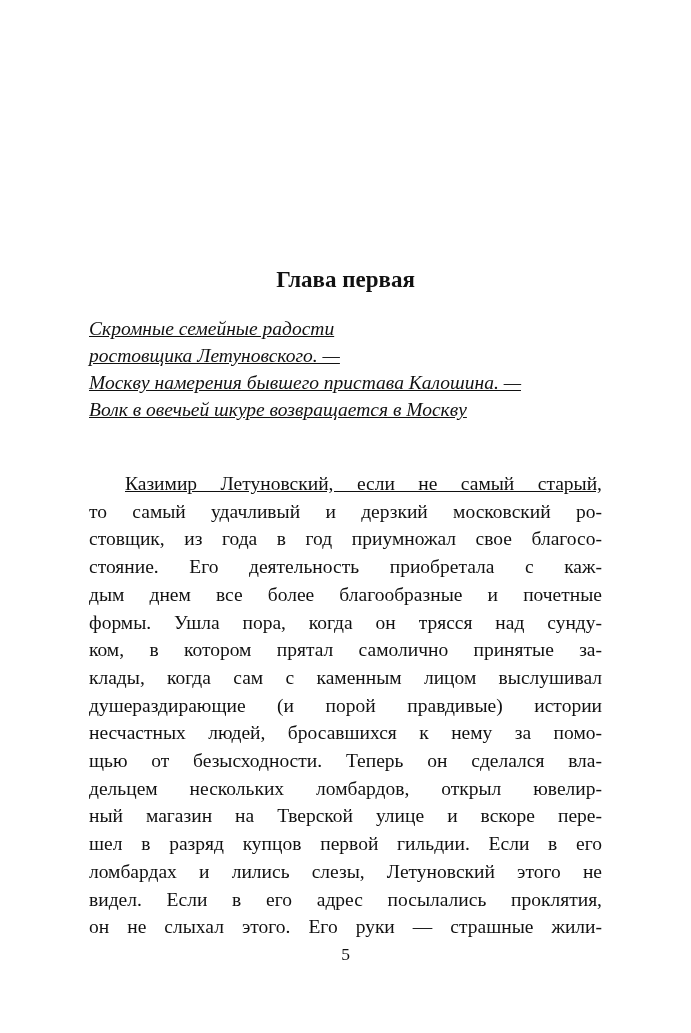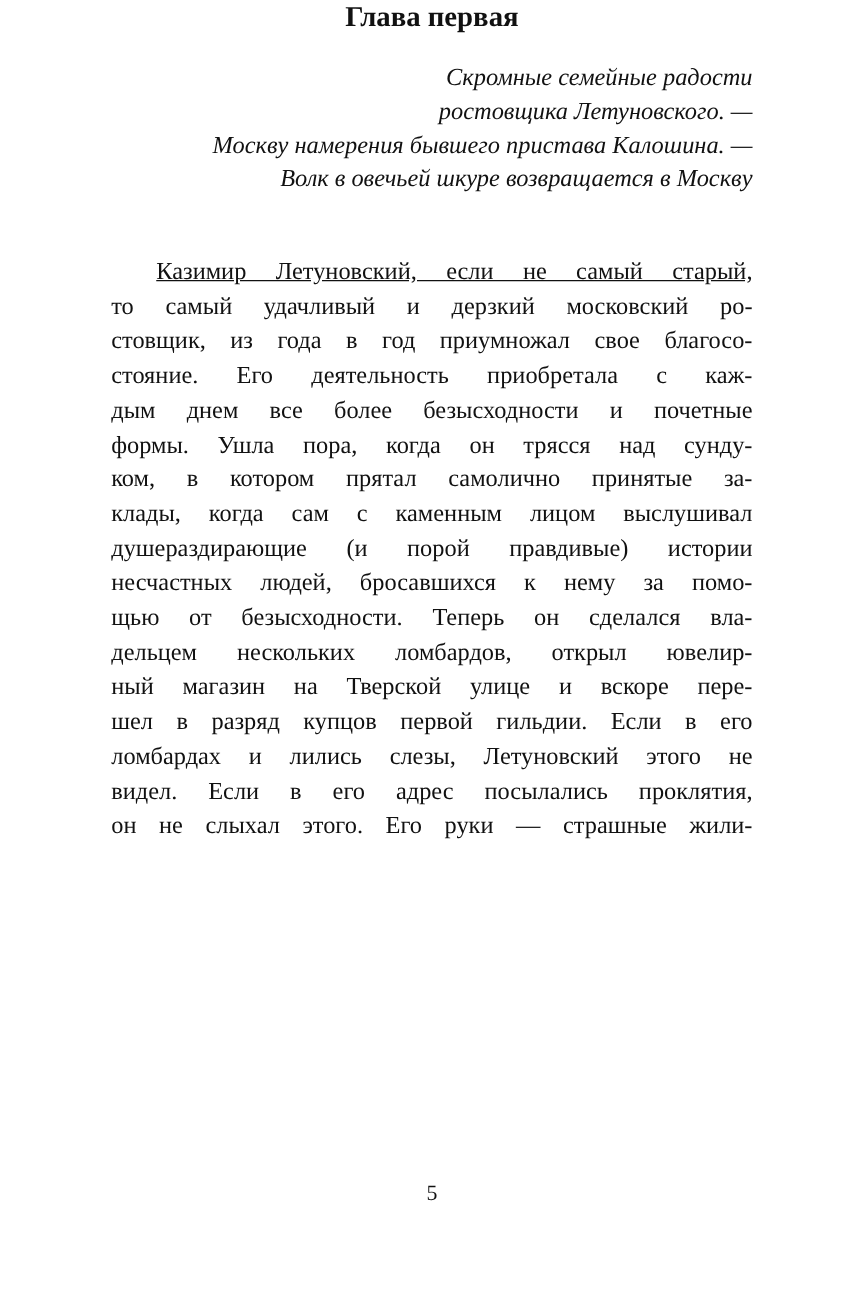--- a/index.html
+++ b/index.html
@@ -11,38 +11,40 @@
     width: 691px;
     height: 1033px;
     position: relative;
     font-family: "Liberation Serif", serif;
     color: #111111;
     overflow: hidden;
   }
   .page {
     width: 513px;
     margin: 0 auto;
+    padding-top: 266px;
     box-sizing: content-box;
   }
   .chapter-title {
     font-size: 23px;
     font-weight: bold;
     text-align: center;
     margin: 0 0 21px 0;
     line-height: 28px;
   }
   .epigraph {
     font-style: italic;
     font-size: 19.5px;
     line-height: 27px;
     text-align: center;
     margin: 0 0 47px 0;
   }
   .epigraph-line {
-    text-align: right;
+    text-align: left;
+    text-decoration: underline;
   }
   .body-text {
     font-size: 19.5px;
     line-height: 27.7px;
   }
   .body-line {
     text-align: justify;
     text-align-last: justify;
     -moz-text-align-last: justify;
   }
@@ -70,21 +72,21 @@
       <div class="epigraph-line">ростовщика Летуновского. —</div>
       <div class="epigraph-line">Москву намерения бывшего пристава Калошина. —</div>
       <div class="epigraph-line">Волк в овечьей шкуре  возвращается в Москву</div>
     </div>
 
   <div class="body-text">
       <div class="body-line">Казимир Летуновский, если не самый старый,</div>
       <div class="body-line">то самый удачливый и дерзкий московский ро-</div>
       <div class="body-line">стовщик, из года в год приумножал свое благосо-</div>
       <div class="body-line">стояние. Его деятельность приобретала с каж-</div>
-      <div class="body-line">дым днем все более безысходности и почетные</div>
+      <div class="body-line">дым днем все более благообразные и почетные</div>
       <div class="body-line">формы. Ушла пора, когда он трясся над сунду-</div>
       <div class="body-line">ком, в котором прятал самолично принятые за-</div>
       <div class="body-line">клады, когда сам с каменным лицом выслушивал</div>
       <div class="body-line">душераздирающие (и порой правдивые) истории</div>
       <div class="body-line">несчастных людей, бросавшихся к нему за помо-</div>
       <div class="body-line">щью от безысходности. Теперь он сделался вла-</div>
       <div class="body-line">дельцем нескольких ломбардов, открыл ювелир-</div>
       <div class="body-line">ный магазин на Тверской улице и вскоре пере-</div>
       <div class="body-line">шел в разряд купцов первой гильдии. Если в его</div>
       <div class="body-line">ломбардах и лились слезы, Летуновский этого не</div>

